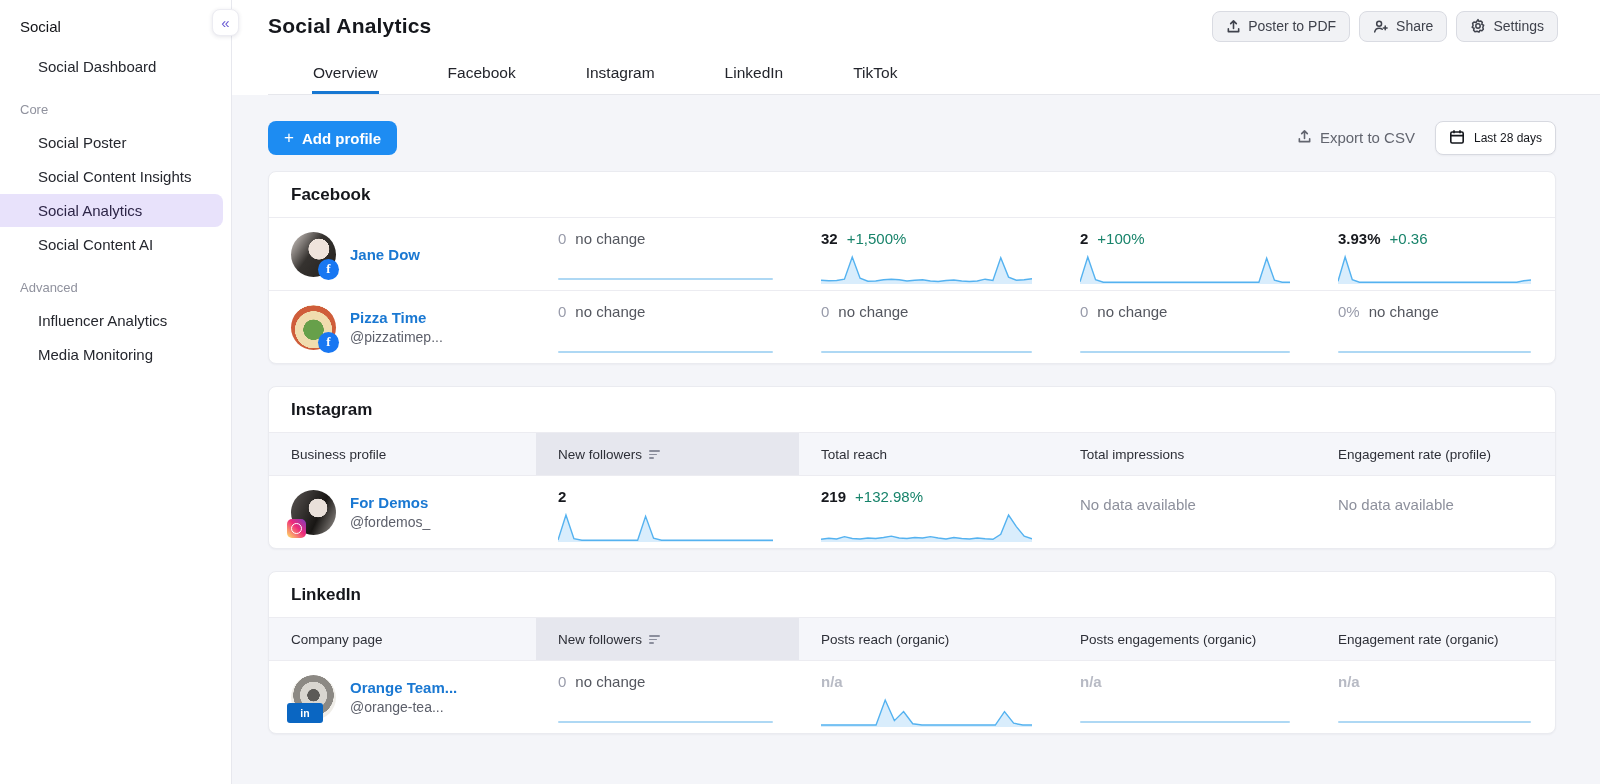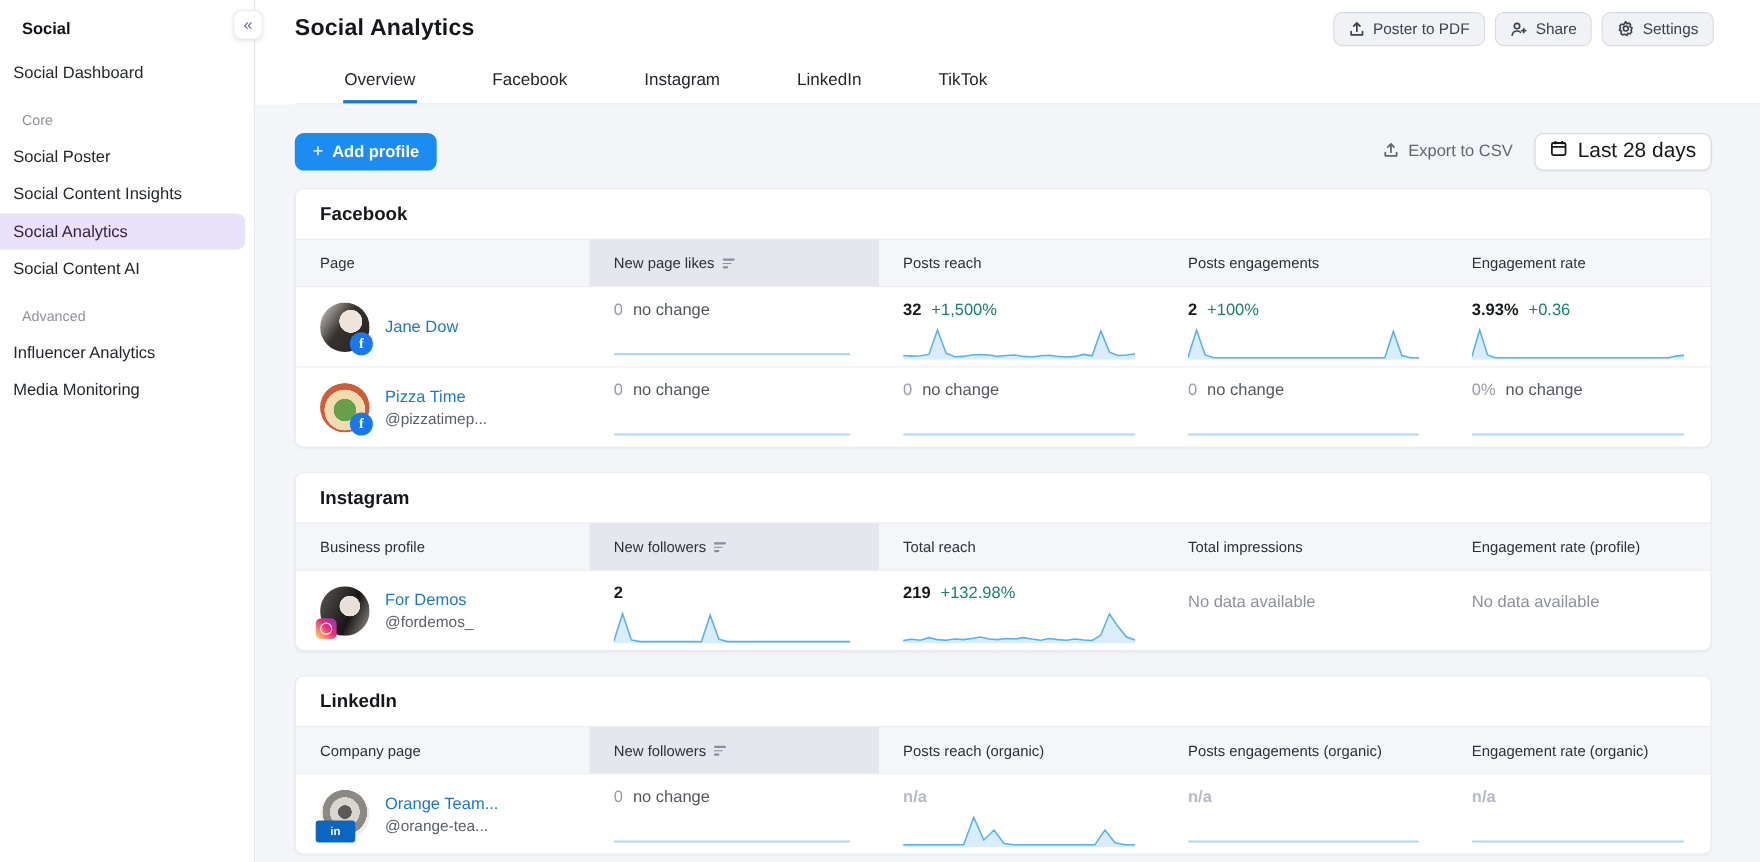--- a/index.html
+++ b/index.html
@@ -23,24 +23,24 @@
     position:absolute; top:9px; right:-8px;
     width:27px; height:27px;
     background:#fff;
     border:1px solid #ececf2;
     border-radius:8px;
     box-shadow:0 1px 4px rgba(40,40,70,.12);
     color:#6a5bd4;
     font-size:15px; line-height:25px; text-align:center;
     cursor:pointer;
   }
-  .sb-title { font-size:15px; font-weight:700; color:#121317; padding:4px 20px 14px; }
+  .sb-title { font-size:15px; font-weight:400; color:#121317; padding:4px 20px 14px; }
   .sb-item {
     font-size:15px; color:#25272e;
-    padding:8px 12px; margin:1px 8px 1px 0;
+    padding:8px 38px; margin:1px 8px 1px 0;
     border-radius:0 8px 8px 0;
     cursor:pointer; white-space:nowrap;
   }
   .sb-item.active { background:#e8e2fb; color:#2d2547; }
   .sb-section { font-size:13px; color:#90929e; padding:18px 20px 8px; }
   
   .main { flex:1; display:flex; flex-direction:column; min-width:0; }
   .topbar {
     background:#fff;
     padding:0 42px 0 36px;
@@ -75,21 +75,21 @@
     border:none; border-radius:8px;
     font-size:15px; font-weight:700; cursor:pointer;
     font-family:"Liberation Sans", sans-serif;
   }
   .toolbar-right { display:flex; align-items:center; gap:20px; }
   .export-csv { display:flex; align-items:flex-start; gap:8px; font-size:15px; color:#62656f; cursor:pointer; }
   .date-btn {
     display:flex; align-items:center; gap:9px;
     height:34px; padding:0 13px;
     background:#fff; border:1px solid #d7d9e0; border-radius:8px;
-    font-size:19px; color:#15171c; cursor:pointer;
+    font-size:12px; color:#15171c; cursor:pointer;
     box-shadow:0 1px 2px rgba(30,30,60,.05);
   }
   
   .card {
     background:#fff; border:1px solid #eaebf0; border-radius:8px;
     margin-bottom:22px; overflow:hidden;
     box-shadow:0 1px 2px rgba(30,30,60,.04);
   }
   .card-title { font-size:17px; font-weight:700; color:#15171c; padding:13px 22px 12px; }
   .tbl-head { display:grid; grid-template-columns:267px 263px 259px 258px 241px; background:#f5f6fa; border-top:1px solid #ececf1; }
@@ -105,21 +105,21 @@
   .avatar .ph { width:100%; height:100%; border-radius:50%; }
   .ph-jane   { background:radial-gradient(circle at 62% 38%, #efe4dc 0 26%, transparent 27%), linear-gradient(125deg,#bdb6b2 8%,#35322f 45%,#262320 90%); }
   .ph-pizza  { background:radial-gradient(circle at 50% 55%, #67a04a 0 30%, #f0dcae 31% 55%, #cf5d3a 56% 72%, #f2e6c4 73%); }
   .ph-demos  { background:radial-gradient(circle at 60% 40%, #e9e0da 0 24%, transparent 25%), linear-gradient(115deg,#4a4644 15%,#181614 60%,#8d8884 95%); }
   .ph-orange { background:radial-gradient(circle at 50% 45%, #5c5a57 0 18%, #d9d6d0 19% 40%, #8c8984 41% 60%, #efede8 61%); }
   .badge { position:absolute; display:flex; align-items:center; justify-content:center; }
   .badge-fb { right:-3px; bottom:-3px; width:21px; height:21px; border-radius:50%; background:#1877f2; color:#fff; font-weight:700; font-size:13px; font-family:"Liberation Serif", serif; }
   .badge-ig { left:-4px; bottom:-3px; width:19px; height:19px; border-radius:5px; background:linear-gradient(45deg,#fdc468 10%,#ee2a7b 55%,#8a3ab9 95%); }
   .badge-ig::before { content:""; width:9px; height:9px; border:1.6px solid #fff; border-radius:50%; }
   .badge-li { left:-4px; bottom:-3px; width:36px; height:20px; border-radius:3px; background:#0a66c2; color:#fff; font-weight:700; font-size:10.5px; }
-  .p-name { font-size:15px; font-weight:400; color:#1a78d2; cursor:pointer; white-space:nowrap; }
+  .p-name { font-size:15px; font-weight:700; color:#1a78d2; cursor:pointer; white-space:nowrap; }
   .p-handle { font-size:14px; color:#5d606b; margin-top:3px; white-space:nowrap; }
   .metric-line { display:flex; align-items:baseline; gap:9px; font-size:15px; white-space:nowrap; }
   .m-value { font-weight:700; color:#17191e; }
   .m-value.muted { font-weight:400; color:#989baa; }
   .m-value.na { font-weight:700; color:#b7bac4;text-align:center; }
   .m-change { color:#54575f; }
   .m-change.pos { color:#17836a; }
   .m-empty { font-size:15px; color:#8d909c; padding-top:8px; }
   .spark-wrap { position:absolute; left:22px; right:26px; bottom:6px; height:30px; }
   .spark-wrap svg { width:100%; height:100%; display:block; }
@@ -221,46 +221,20 @@
               <path d="M1.8 6.6h12.4M5 1.2v3M11 1.2v3"></path>
             </svg>
           </span>
           <span>Last 28 days</span>
         </button>
       </div>
     </div>
     <div id="cards">
         <section class="card">
     <div class="card-title">Facebook</div>
-    <div class="tbl-head">
-            <div class="th">
-    <span class="lbl">Page</span>
-
-  </div>
-            <div class="th sorted">
-    <span class="lbl">New page likes</span>
-    <span class="sort-icon">
-                <i></i>
-                <i></i>
-                <i></i>
-              </span>
-  </div>
-            <div class="th">
-    <span class="lbl">Posts reach</span>
-
-  </div>
-            <div class="th">
-    <span class="lbl">Posts engagements</span>
-
-  </div>
-            <div class="th">
-    <span class="lbl">Engagement rate</span>
-
-  </div>
-          </div>
     <div class="tbl-body">
             <div class="tbl-row">
     <div class="profile-cell">
       <div class="avatar">
         <div class="ph ph-jane"></div>
         <div class="badge badge-fb">f</div>
       </div>
       <div>
         <div class="p-name">Jane Dow</div>
 

